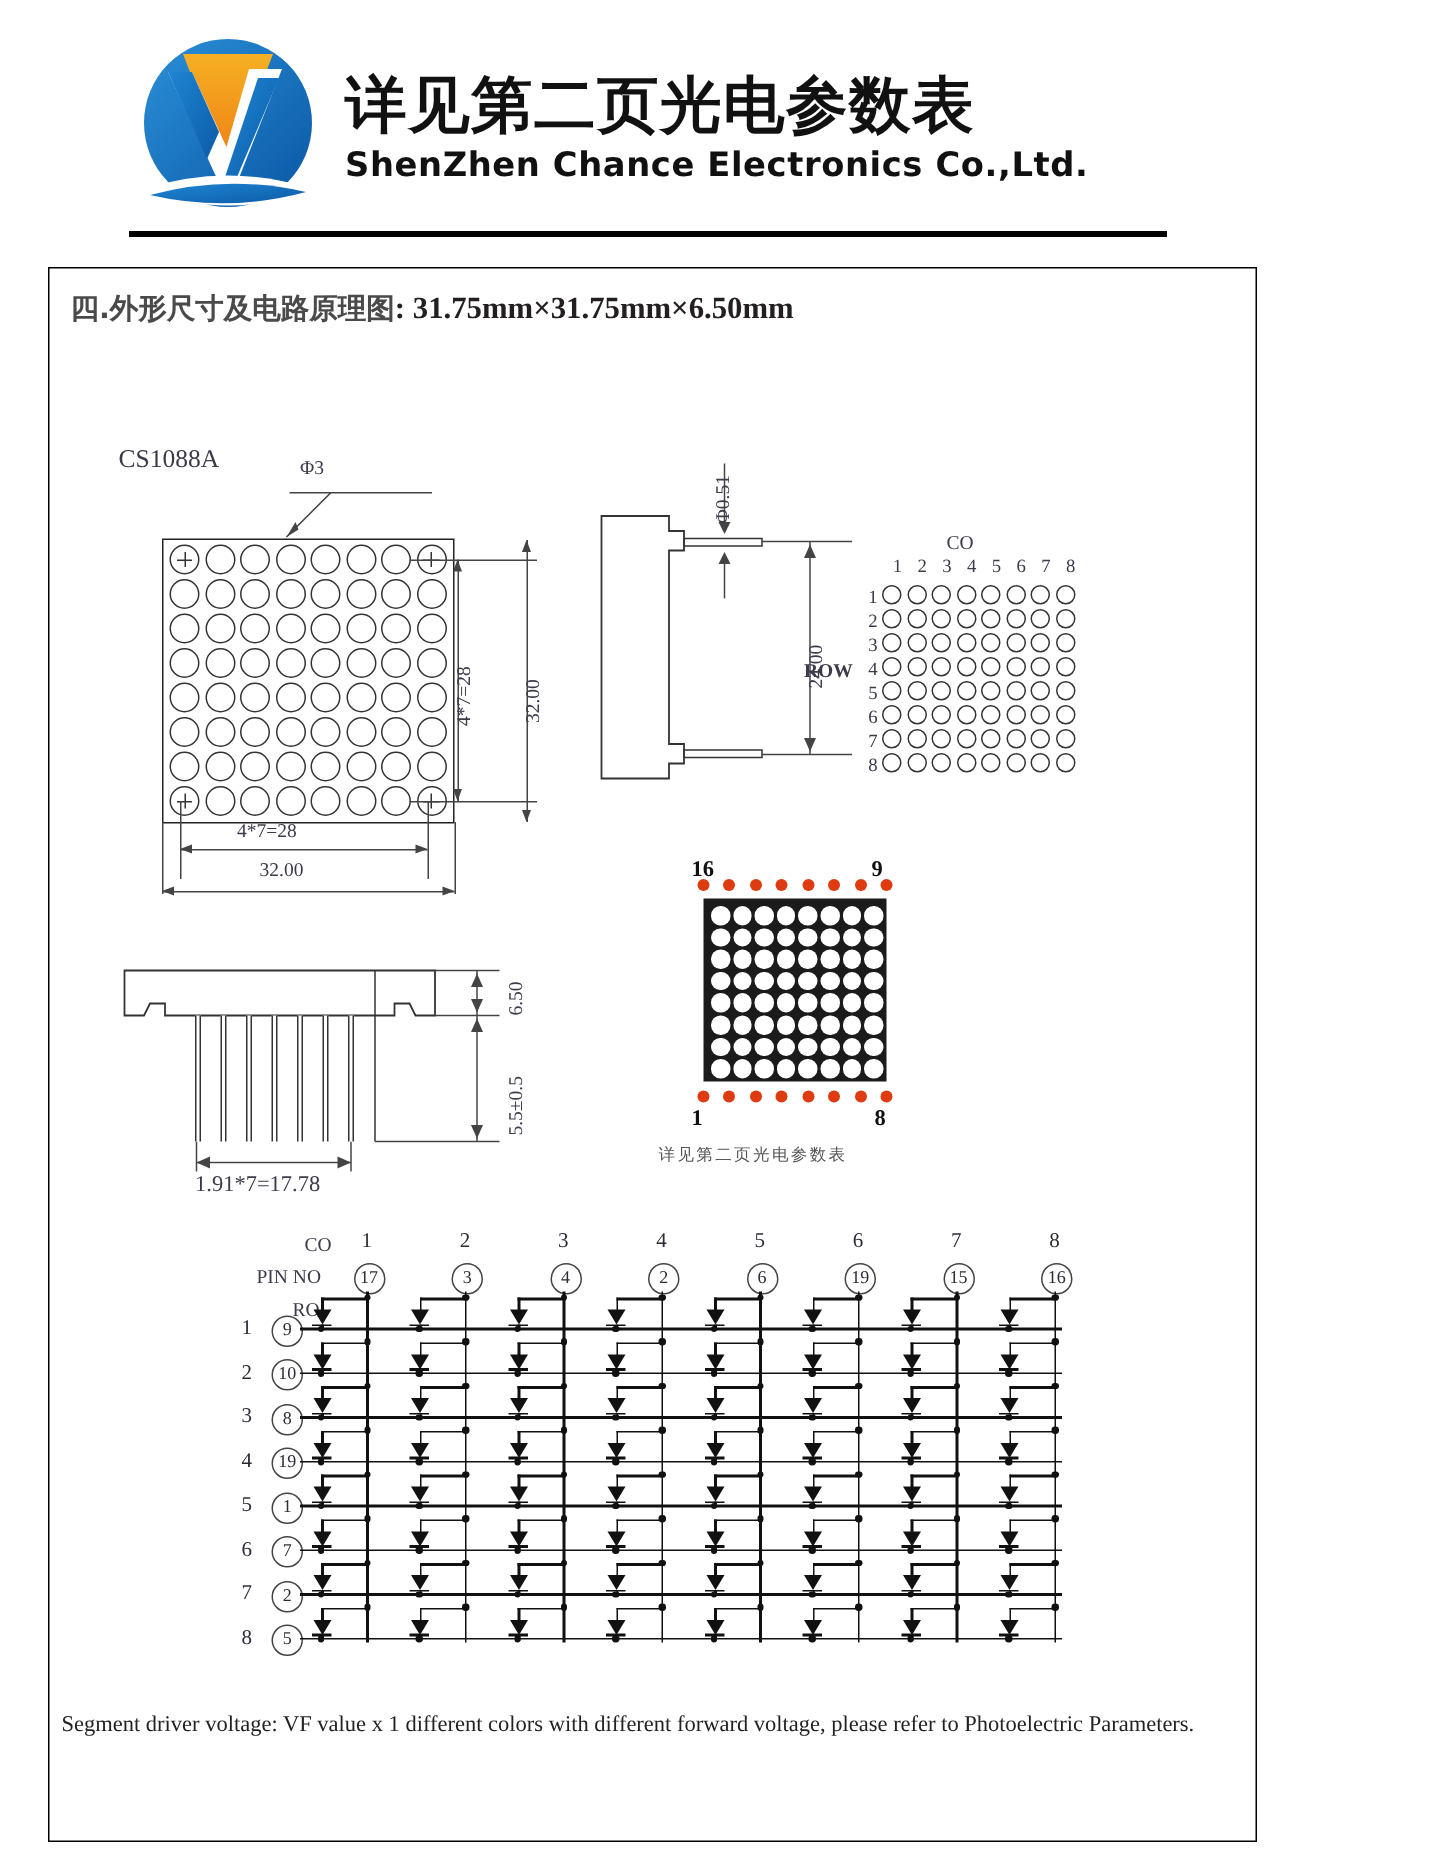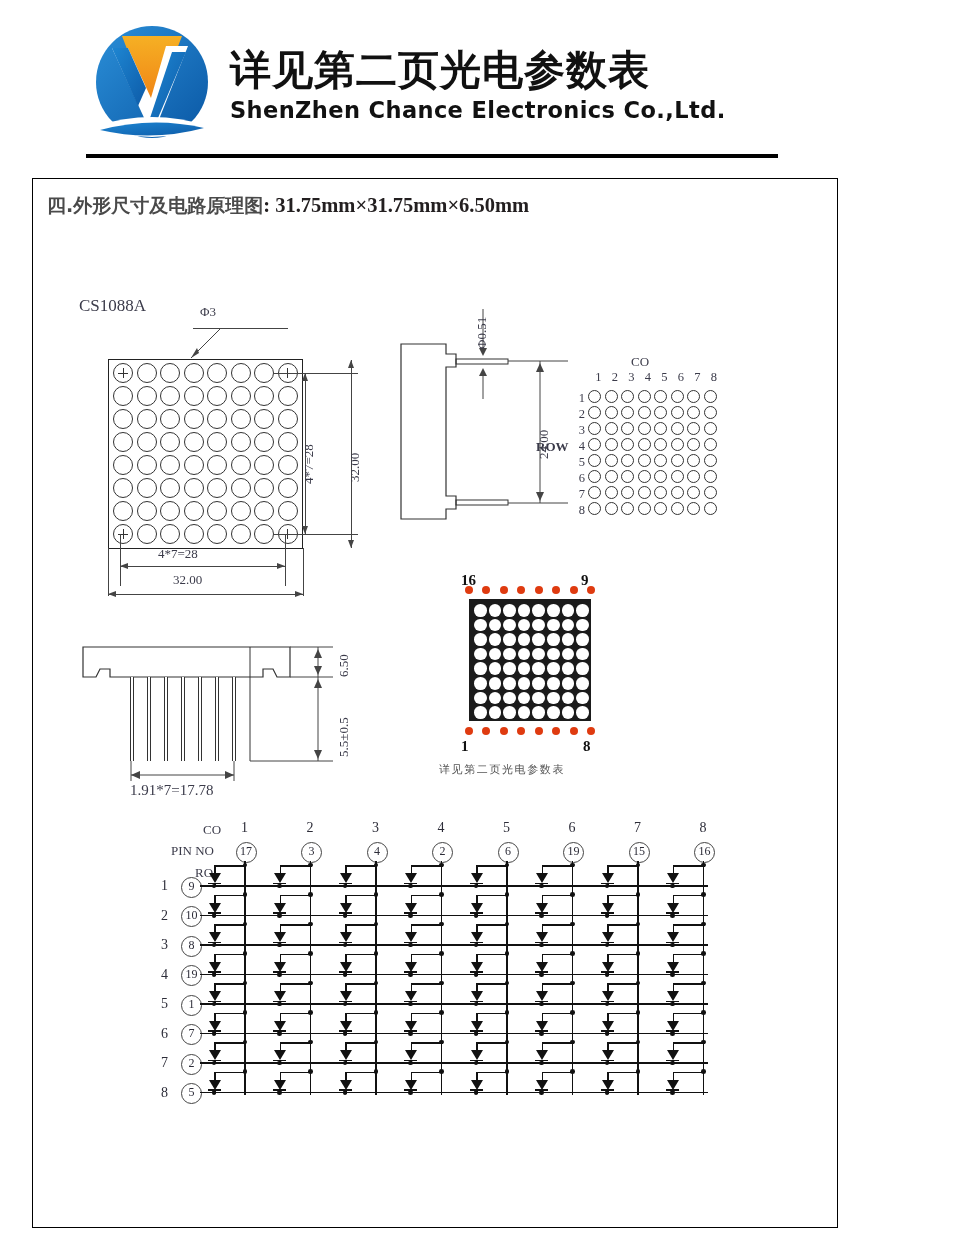--- a/index.html
+++ b/index.html
@@ -989,15 +989,16 @@
         <div class="wire v" style="left: 489.5px; top: 247.5px; height: 9px;"></div>
         <div class="diode" style="left: 484.3px; top: 255.5px;"></div>
         <div class="dbar" style="left: 483px; top: 265px;"></div>
         <div class="wire v" style="left: 489.5px; top: 265.5px; height: 4px;"></div>
         <div class="node" style="left: 487.2px; top: 266.2px;"></div>
         <div class="node" style="left: 518.2px; top: 245.2px;"></div>
       </div>
   </div>
 
   <div id="footer">
+    <div class="foot-en">Segment driver voltage: VF value x 1   different colors with different forward voltage, please refer to Photoelectric Parameters.</div>
   </div>
 
 </div>
 
 </body></html>

